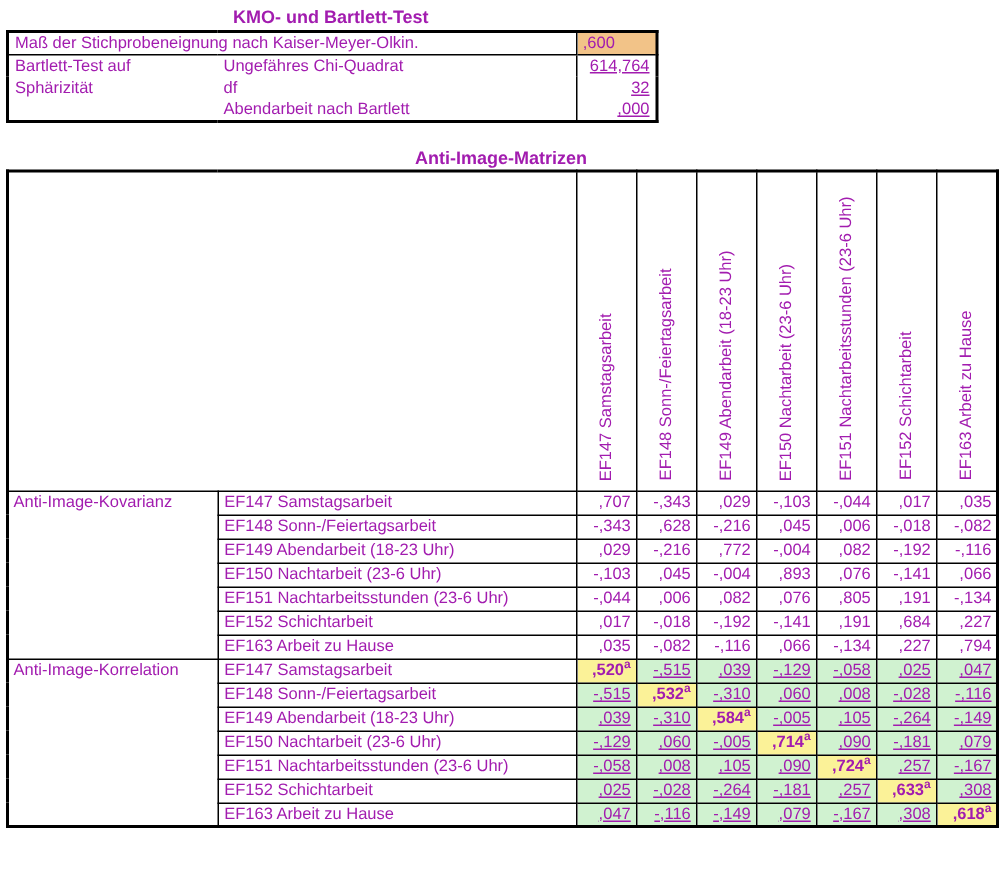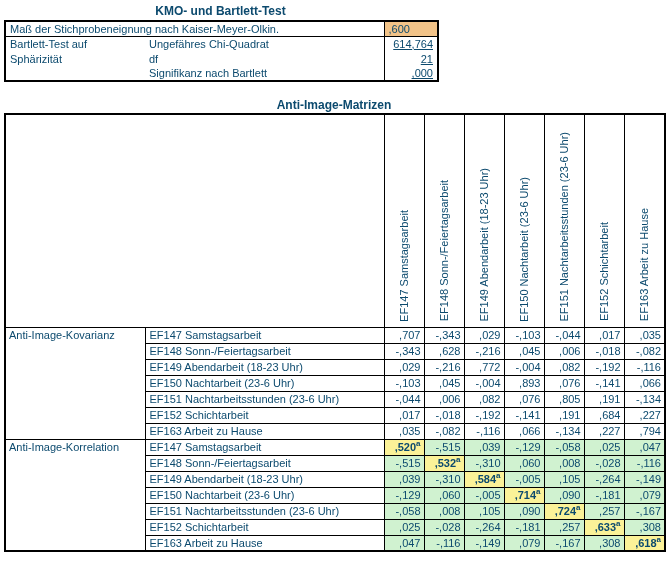--- a/index.html
+++ b/index.html
@@ -4,21 +4,21 @@
 <style>
   :root{
     --peach:#F2C388;
     --green:#D0F2D0;
     --yellow:#FBF298;
   }
   *{box-sizing:border-box;}
   html,body{margin:0;padding:0;background:#fff;}
   .page{
     position:relative;width:666px;height:586px;background:#ffffff;
-    font-family:"Liberation Sans","DejaVu Sans",sans-serif;color:#0c4a6e;
+    font-family:"Liberation Sans","DejaVu Sans",sans-serif;color:#a21caf;
     overflow:hidden;
   }
   .tbl-title{
     position:absolute;text-align:center;font-weight:bold;font-size:12px;line-height:13px;
   }
   #kmo-title{left:4px;top:5px;width:433px;}
   #aim-title{left:4px;top:99px;width:660px;}
 
   table{border-collapse:collapse;table-layout:fixed;}
 
@@ -50,21 +50,21 @@
     white-space:nowrap;font-size:11px;line-height:12px;
     display:inline-block;
   }
   #aim-table td{
     border:1px solid #000;height:16px;padding:0 3px;
     white-space:nowrap;overflow:hidden;
   }
   #aim-table td.section{vertical-align:top;padding:1px 2px 0 3px;}
   #aim-table td.rowlabel{padding-left:4px;}
   #aim-table td.num{text-align:right;}
-  #aim-table td.green{background:var(--green);}
+  #aim-table td.green{background:var(--green);text-decoration:underline;}
   #aim-table td.yellow{background:var(--yellow);font-weight:bold;}
   sup{font-size:8px;line-height:0;}
 
   #footnote{
     position:absolute;left:6px;top:569px;font-size:11px;margin-top:17px;
   }
 </style>
 </head>
 <body>
 
@@ -86,24 +86,24 @@
     <tr>
       <td class="bartlett" rowspan="3">
         <div>Bartlett-Test auf</div>
         <div>Sphärizität</div>
       </td>
       <td>Ungefähres Chi-Quadrat</td>
       <td class="val">614,764</td>
     </tr>
     <tr>
       <td>df</td>
-      <td class="val">21</td>
+      <td class="val">32</td>
     </tr>
     <tr>
-      <td>Signifikanz nach Bartlett</td>
+      <td>Abendarbeit nach Bartlett</td>
       <td class="val">,000</td>
     </tr>
   </tbody>
     </table>
 
   <div class="tbl-title" id="aim-title">Anti-Image-Matrizen</div>
 
   <table id="aim-table">
     <colgroup>
       <col style="width:140px">

